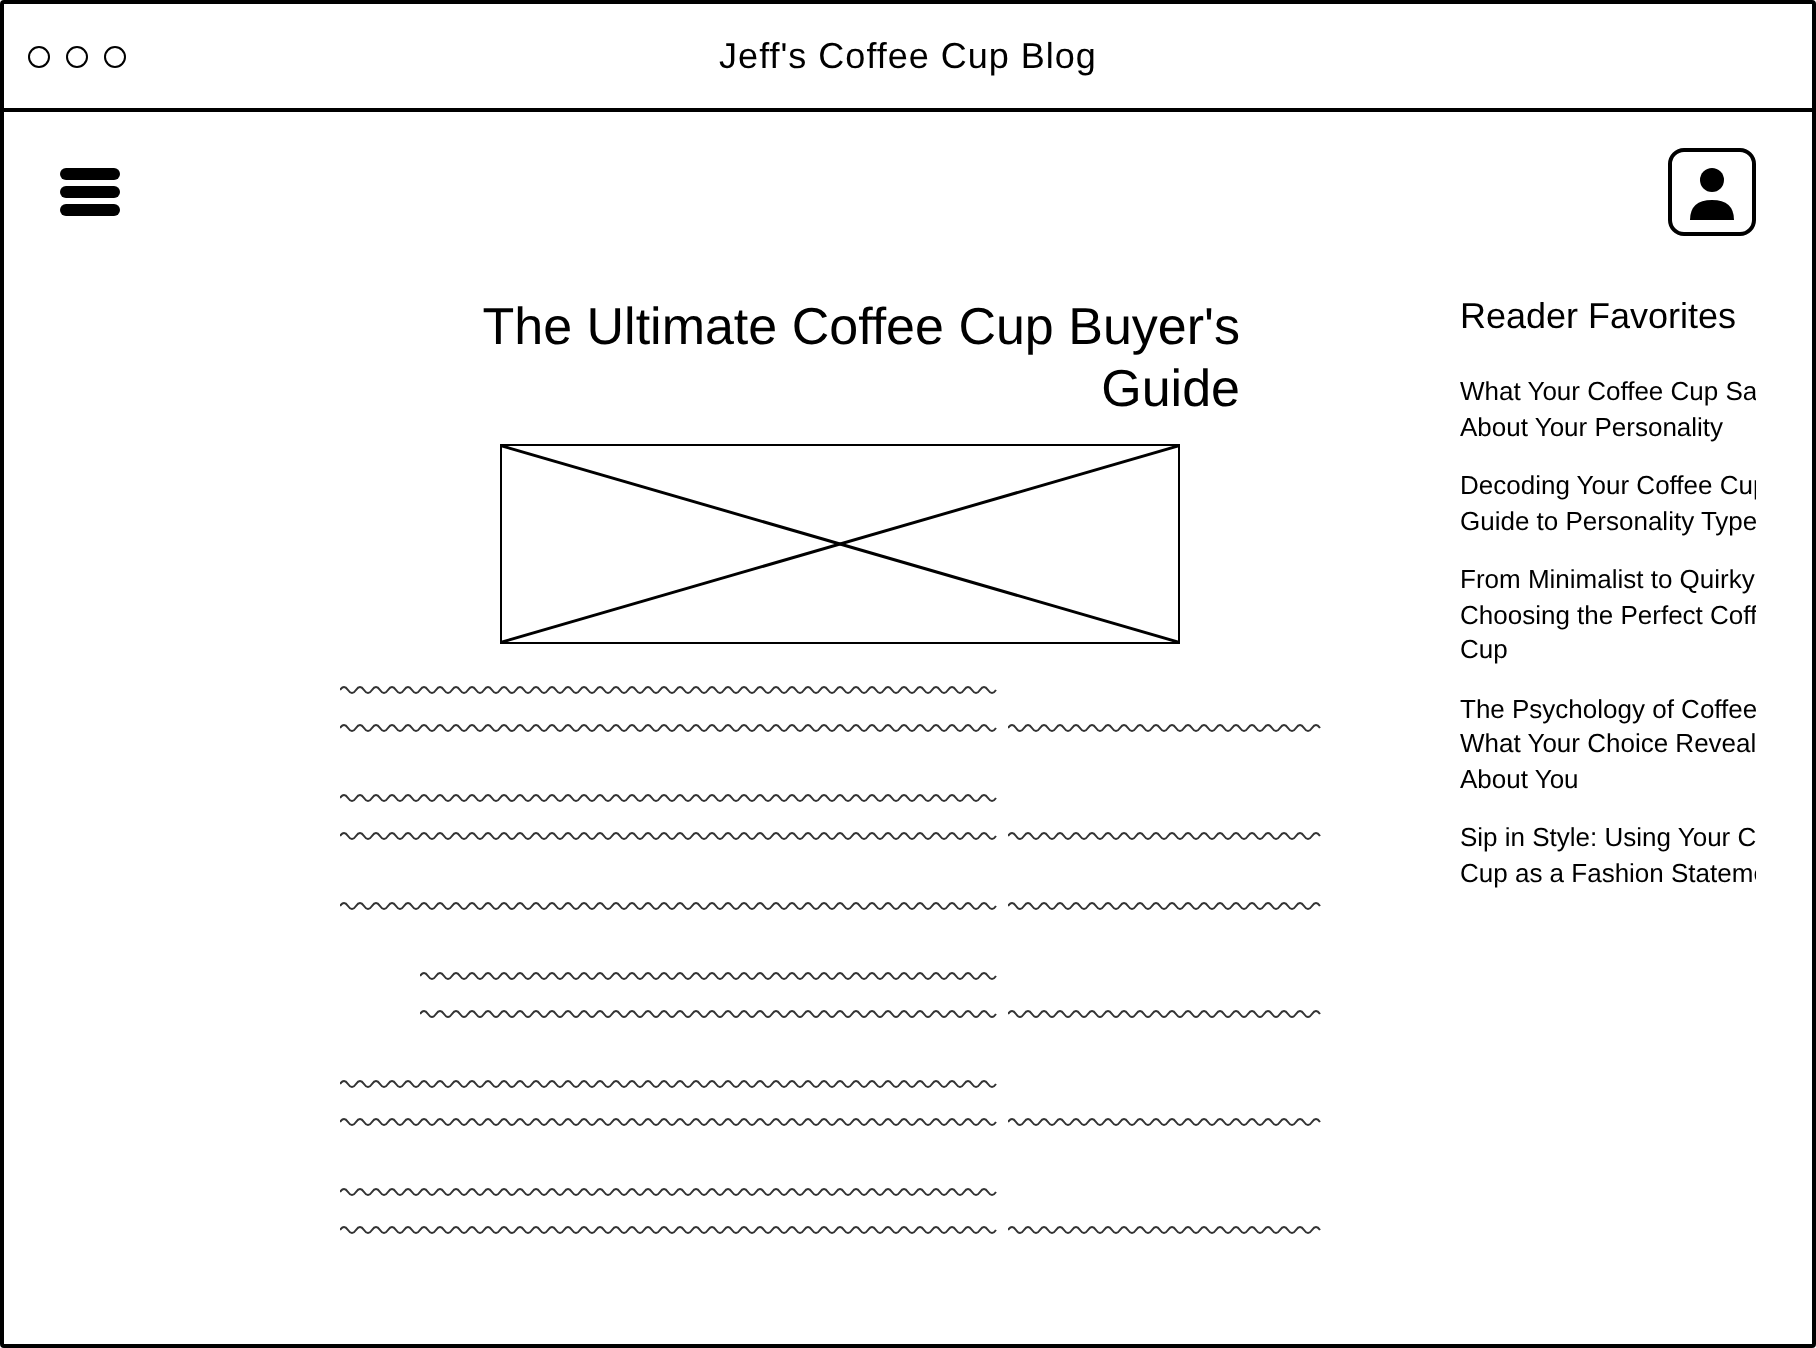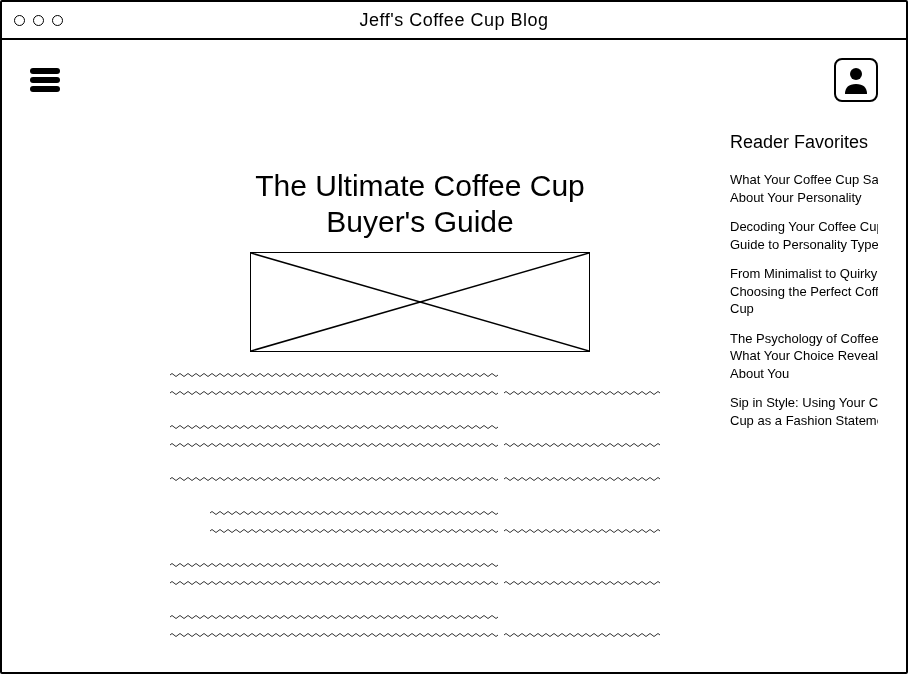--- a/index.html
+++ b/index.html
@@ -19,21 +19,21 @@
     .window {
       width: 100%;
       height: 100%;
       border: 2px solid #000;
       border-radius: 2px;
       display: flex;
       flex-direction: column;
     }
     
     .titlebar {
-      height: 38px;
+      height: 54px;
       border-bottom: 2px solid #000;
       display: flex;
       align-items: center;
       padding: 0 12px;
       position: relative;
     }
     
     .window-controls {
       display: flex;
       gap: 8px;
@@ -107,28 +107,27 @@
     
     .article-column {
       flex: 0 0 520px;
       margin-left: 130px;
       display: flex;
       flex-direction: column;
       overflow: hidden;
     }
     
     .article-title {
-      font-size: 30px;
+      font-size: 26px;
       font-weight: 500;
-      text-align: center;
+      text-align: right;
       line-height: 1.2;
       margin-bottom: 12px;
       font-family: 'Segoe UI', Tahoma, sans-serif;
       padding: 0 60px;
-      margin-top: 36px;
     }
     
     .image-placeholder {
       width: 340px;
       height: 100px;
       border: 1.5px solid #000;
       margin: 0 auto 18px auto;
       position: relative;
       background: #fff;
     }

